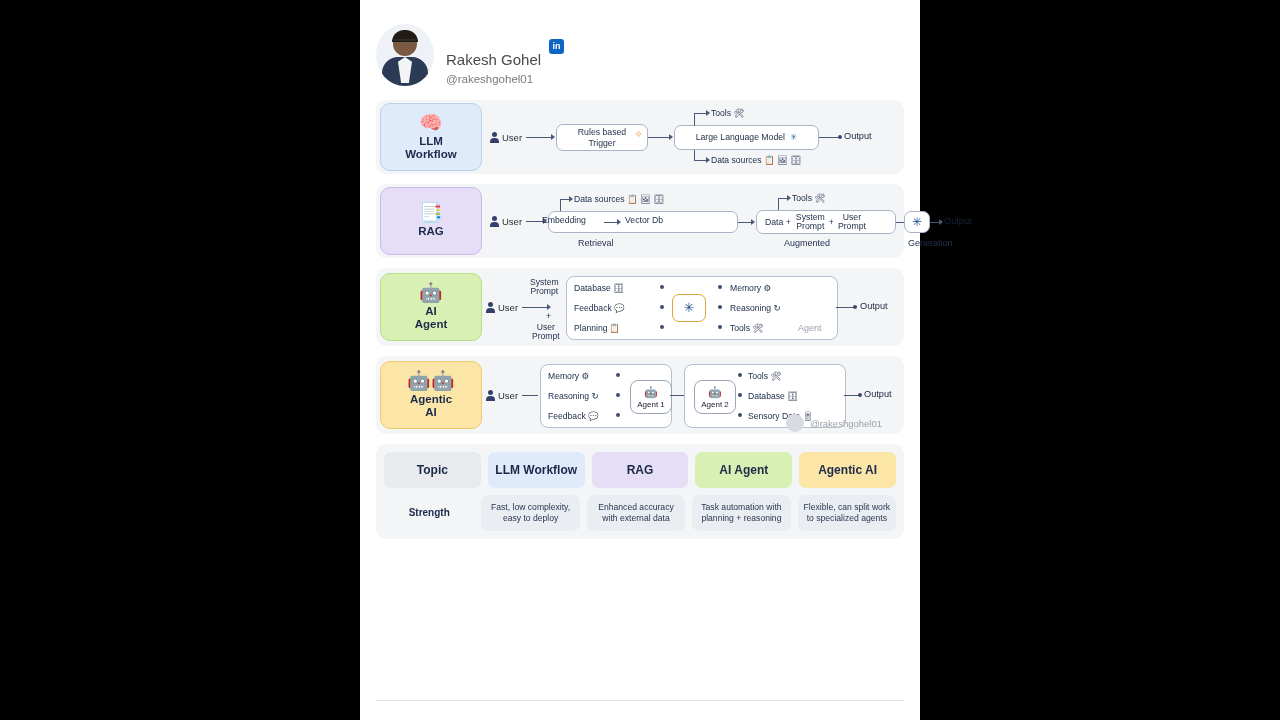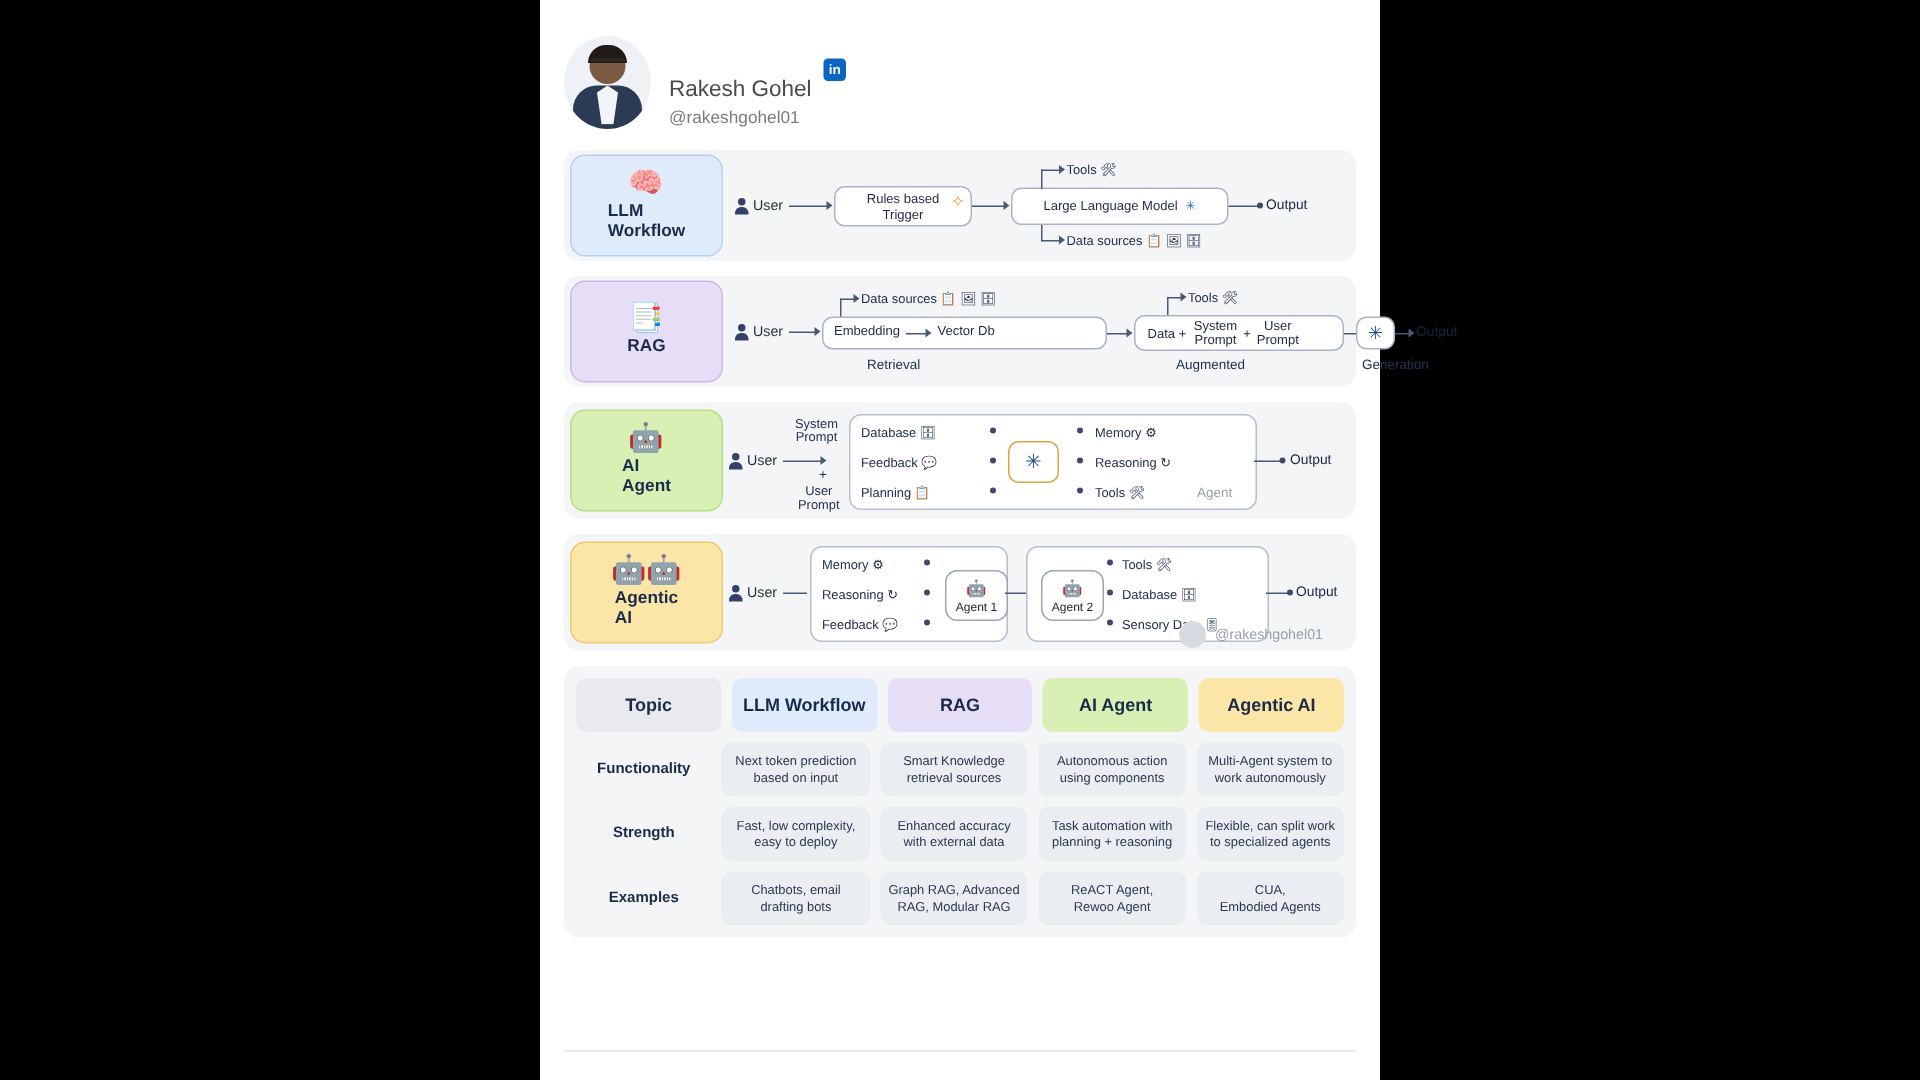--- a/index.html
+++ b/index.html
@@ -23,21 +23,21 @@
   .handle{font-size:11.5px;color:#7b7b7b;margin-top:5px;}
   .title-block{margin-left:auto;text-align:right;padding-right:4px;}
   .t1{font-size:25px;font-weight:bold;color:#1a2a52;letter-spacing:-.3px;}
   .t1 .vs{color:#d98b1a;}
   .t2{font-size:21px;font-weight:bold;color:#1a2a52;letter-spacing:-.3px;margin-top:2px;}
 
   
   .row{position:relative;margin:0 16px 10px 16px;height:74px;background:#f4f5f7;border-radius:10px;display:flex;align-items:center;}
   .chip{width:100px;height:66px;margin-left:4px;border-radius:10px;display:flex;flex-direction:column;align-items:center;justify-content:center;gap:3px;flex:0 0 auto;}
   .chip .ic{font-size:19px;line-height:1;}
-  .chip .lb{font-size:11.5px;font-weight:bold;color:#1c2b4a;line-height:1.15;}
+  .chip .lb{font-size:11.5px;font-weight:bold;color:#1c2b4a;text-align:center;line-height:1.15;}
   .c-blue{background:#dfeafb;border:1px solid #b9d0ef;}
   .c-purple{background:#e6ddf7;border:1px solid #c9b8ec;}
   .c-green{background:#d8f0b4;border:1px solid #b9df84;}
   .c-yellow{background:#fbe6a8;border:1px solid #edcb6c;}
   .flow{position:relative;flex:1;height:74px;}
 
   .user{position:absolute;display:flex;align-items:center;gap:3px;font-size:9.5px;color:#233;}
   .uicon{width:9px;height:11px;position:relative;}
   .uicon::before{content:"";position:absolute;left:2px;top:0;width:5px;height:5px;border-radius:50%;background:#34406b;}
   .uicon::after{content:"";position:absolute;left:0;top:6px;width:9px;height:5px;border-radius:4px 4px 0 0;background:#34406b;}
@@ -135,21 +135,21 @@
        <div class="lb" style="white-space:pre-line">RAG</div>
      </div>
      <div class="flow">
        <div class="user" style="left:8px;top:32px;">
               <span class="uicon"></span>
               <span>User</span>
             </div>
        <div class="ln" style="left:44px;top:37px;width:18px;"></div>
             <div class="arw" style="left:61px;top:34px;"></div>
        <div class="box" style="left:66px;top:27px;width:190px;height:22px;background:#fff;"></div>
-       <div style="position:absolute;left:74px;top:31px;font-size:8.7px;color:#1d2b45;">Embedding</div>
+       <div style="position:absolute;left:60px;top:31px;font-size:8.7px;color:#1d2b45;">Embedding</div>
        <div class="ln" style="left:122px;top:38px;width:14px;"></div>
             <div class="arw" style="left:135px;top:35px;"></div>
        <div style="position:absolute;left:143px;top:31px;font-size:8.7px;color:#1d2b45;">Vector Db</div>
        <div class="lnv" style="left:78px;top:15px;height:12px;"></div>
             <div class="ln" style="left:78px;top:15px;width:10px;"></div>
             <div class="arw" style="left:87px;top:12px;"></div>
        <div class="lbl" style="left:92px;top:10px;">Data sources 📋 🖼 🗄</div>
        <div class="ln" style="left:256px;top:38px;width:14px;"></div>
             <div class="arw" style="left:269px;top:35px;"></div>
        <div class="box" style="left:274px;top:26px;width:140px;height:24px;justify-content:flex-start;">
@@ -262,50 +262,28 @@
    <div class="table">
      <div class="trow">
        <div class="hcell h0">Topic</div>
        <div class="hcell h1">LLM Workflow</div>
        <div class="hcell h2">RAG</div>
        <div class="hcell h3">AI Agent</div>
        <div class="hcell h4">Agentic AI</div>
      </div>
 
      <div class="trow">
-       <div class="rowlabel" style="white-space:pre-line">Functionality</div>
-       <div class="cell" style="white-space:pre-line">Next token prediction
-based on input</div>
-       <div class="cell" style="white-space:pre-line">Smart Knowledge
-retrieval sources</div>
-       <div class="cell" style="white-space:pre-line">Autonomous action
-using components</div>
-       <div class="cell" style="white-space:pre-line">Multi-Agent system to
-work autonomously</div>
-     </div>
-     <div class="trow">
        <div class="rowlabel" style="white-space:pre-line">Strength</div>
        <div class="cell" style="white-space:pre-line">Fast, low complexity,
 easy to deploy</div>
        <div class="cell" style="white-space:pre-line">Enhanced accuracy
 with external data</div>
        <div class="cell" style="white-space:pre-line">Task automation with
 planning + reasoning</div>
        <div class="cell" style="white-space:pre-line">Flexible, can split work
 to specialized agents</div>
      </div>
-     <div class="trow">
-       <div class="rowlabel" style="white-space:pre-line">Examples</div>
-       <div class="cell" style="white-space:pre-line">Chatbots, email
-drafting bots</div>
-       <div class="cell" style="white-space:pre-line">Graph RAG, Advanced
-RAG, Modular RAG</div>
-       <div class="cell" style="white-space:pre-line">ReACT Agent,
-Rewoo Agent</div>
-       <div class="cell" style="white-space:pre-line">CUA,
-Embodied Agents</div>
-     </div>
    </div>
 
    <div class="foot"></div>
   </div>
  </div>
 </div>
 
 </body></html>

